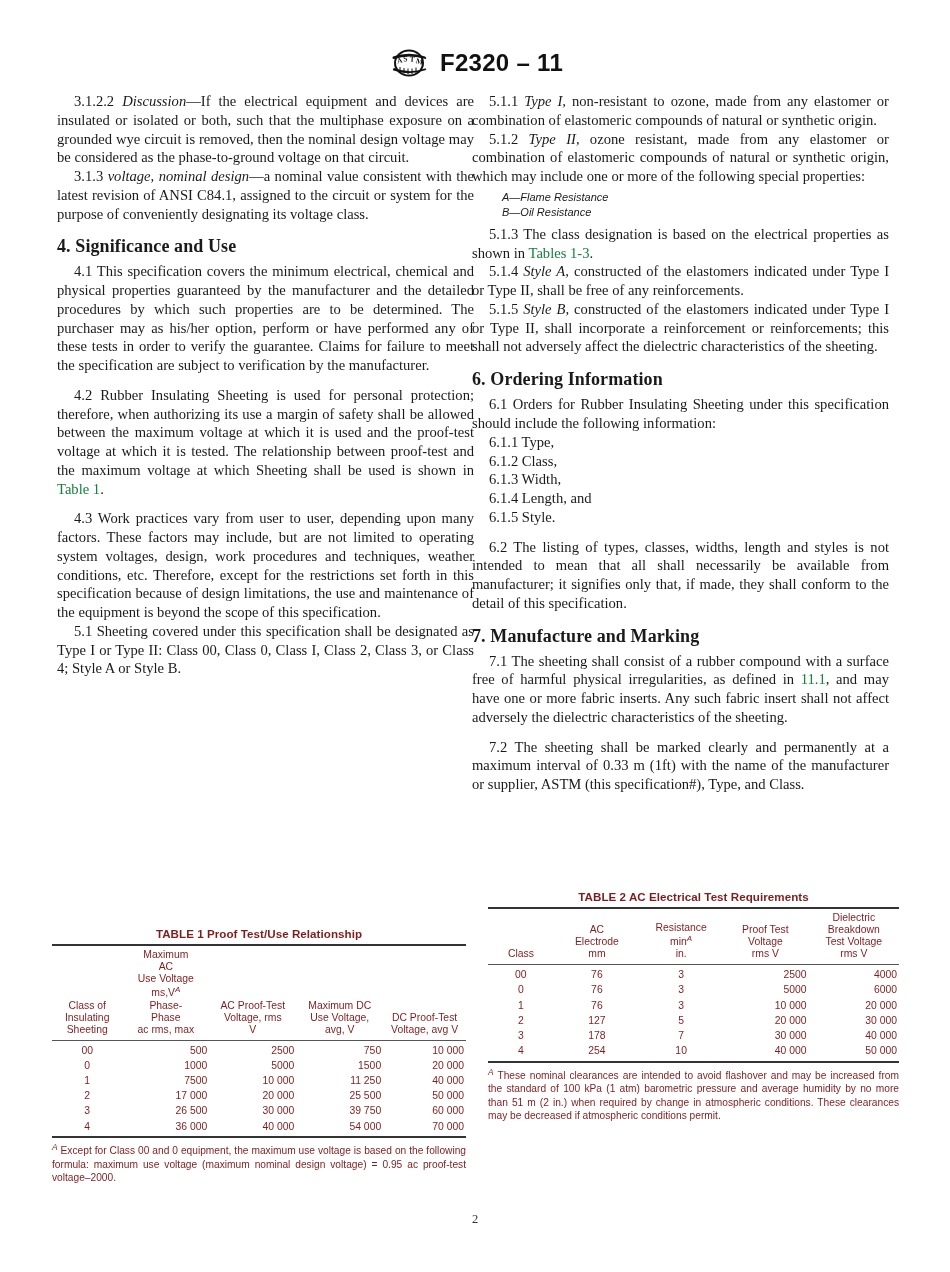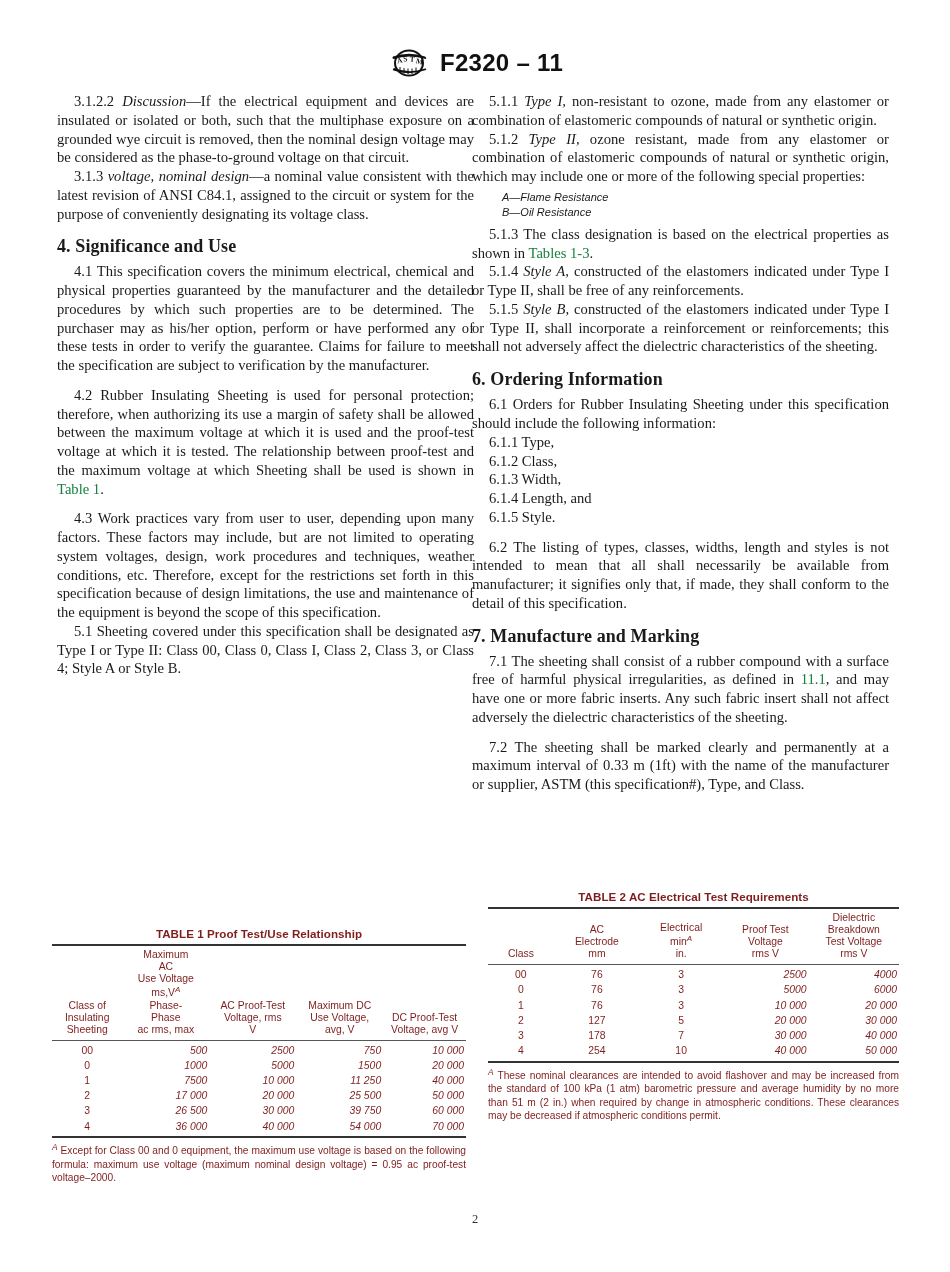--- a/index.html
+++ b/index.html
@@ -125,21 +125,21 @@
   table.data tbody tr:first-child td { padding-top: 3px; }
   table.data tbody tr:last-child td { padding-bottom: 3px; }
   table.data tbody {
     border-bottom: 2.3px solid #333;
   }
   table.data tbody td {
     padding: 0.6px 2px;
     line-height: 1.34;
     text-align: center;
   }
-  table.data td.right { text-align: right; font-style: italic; }
+  table.data td.right { text-align: right; }
   sup.note { font-size: 8px; font-style: italic; vertical-align: super; }
 
   .tbl-foot {
     font-size: 10.2px;
     line-height: 1.3;
     margin-top: 4px;
     text-align: justify;
   }
   .tbl-foot .mark { font-style: italic; font-size: 8.4px; vertical-align: super; }
 
@@ -344,21 +344,21 @@
         <tr class="head-row">
           <th>
             <span>Class</span>
           </th>
           <th>
             <span>AC</span><br>
             <span>Electrode</span><br>
             <span>mm</span>
           </th>
           <th>
-            <span>Electrical</span><br>
+            <span>Resistance</span><br>
             <span>min</span><sup class="note">A</sup><br>
             <span>in.</span>
           </th>
           <th>
             <span>Proof Test</span><br>
             <span>Voltage</span><br>
             <span>rms V</span>
           </th>
           <th>
             <span>Dielectric</span><br>

